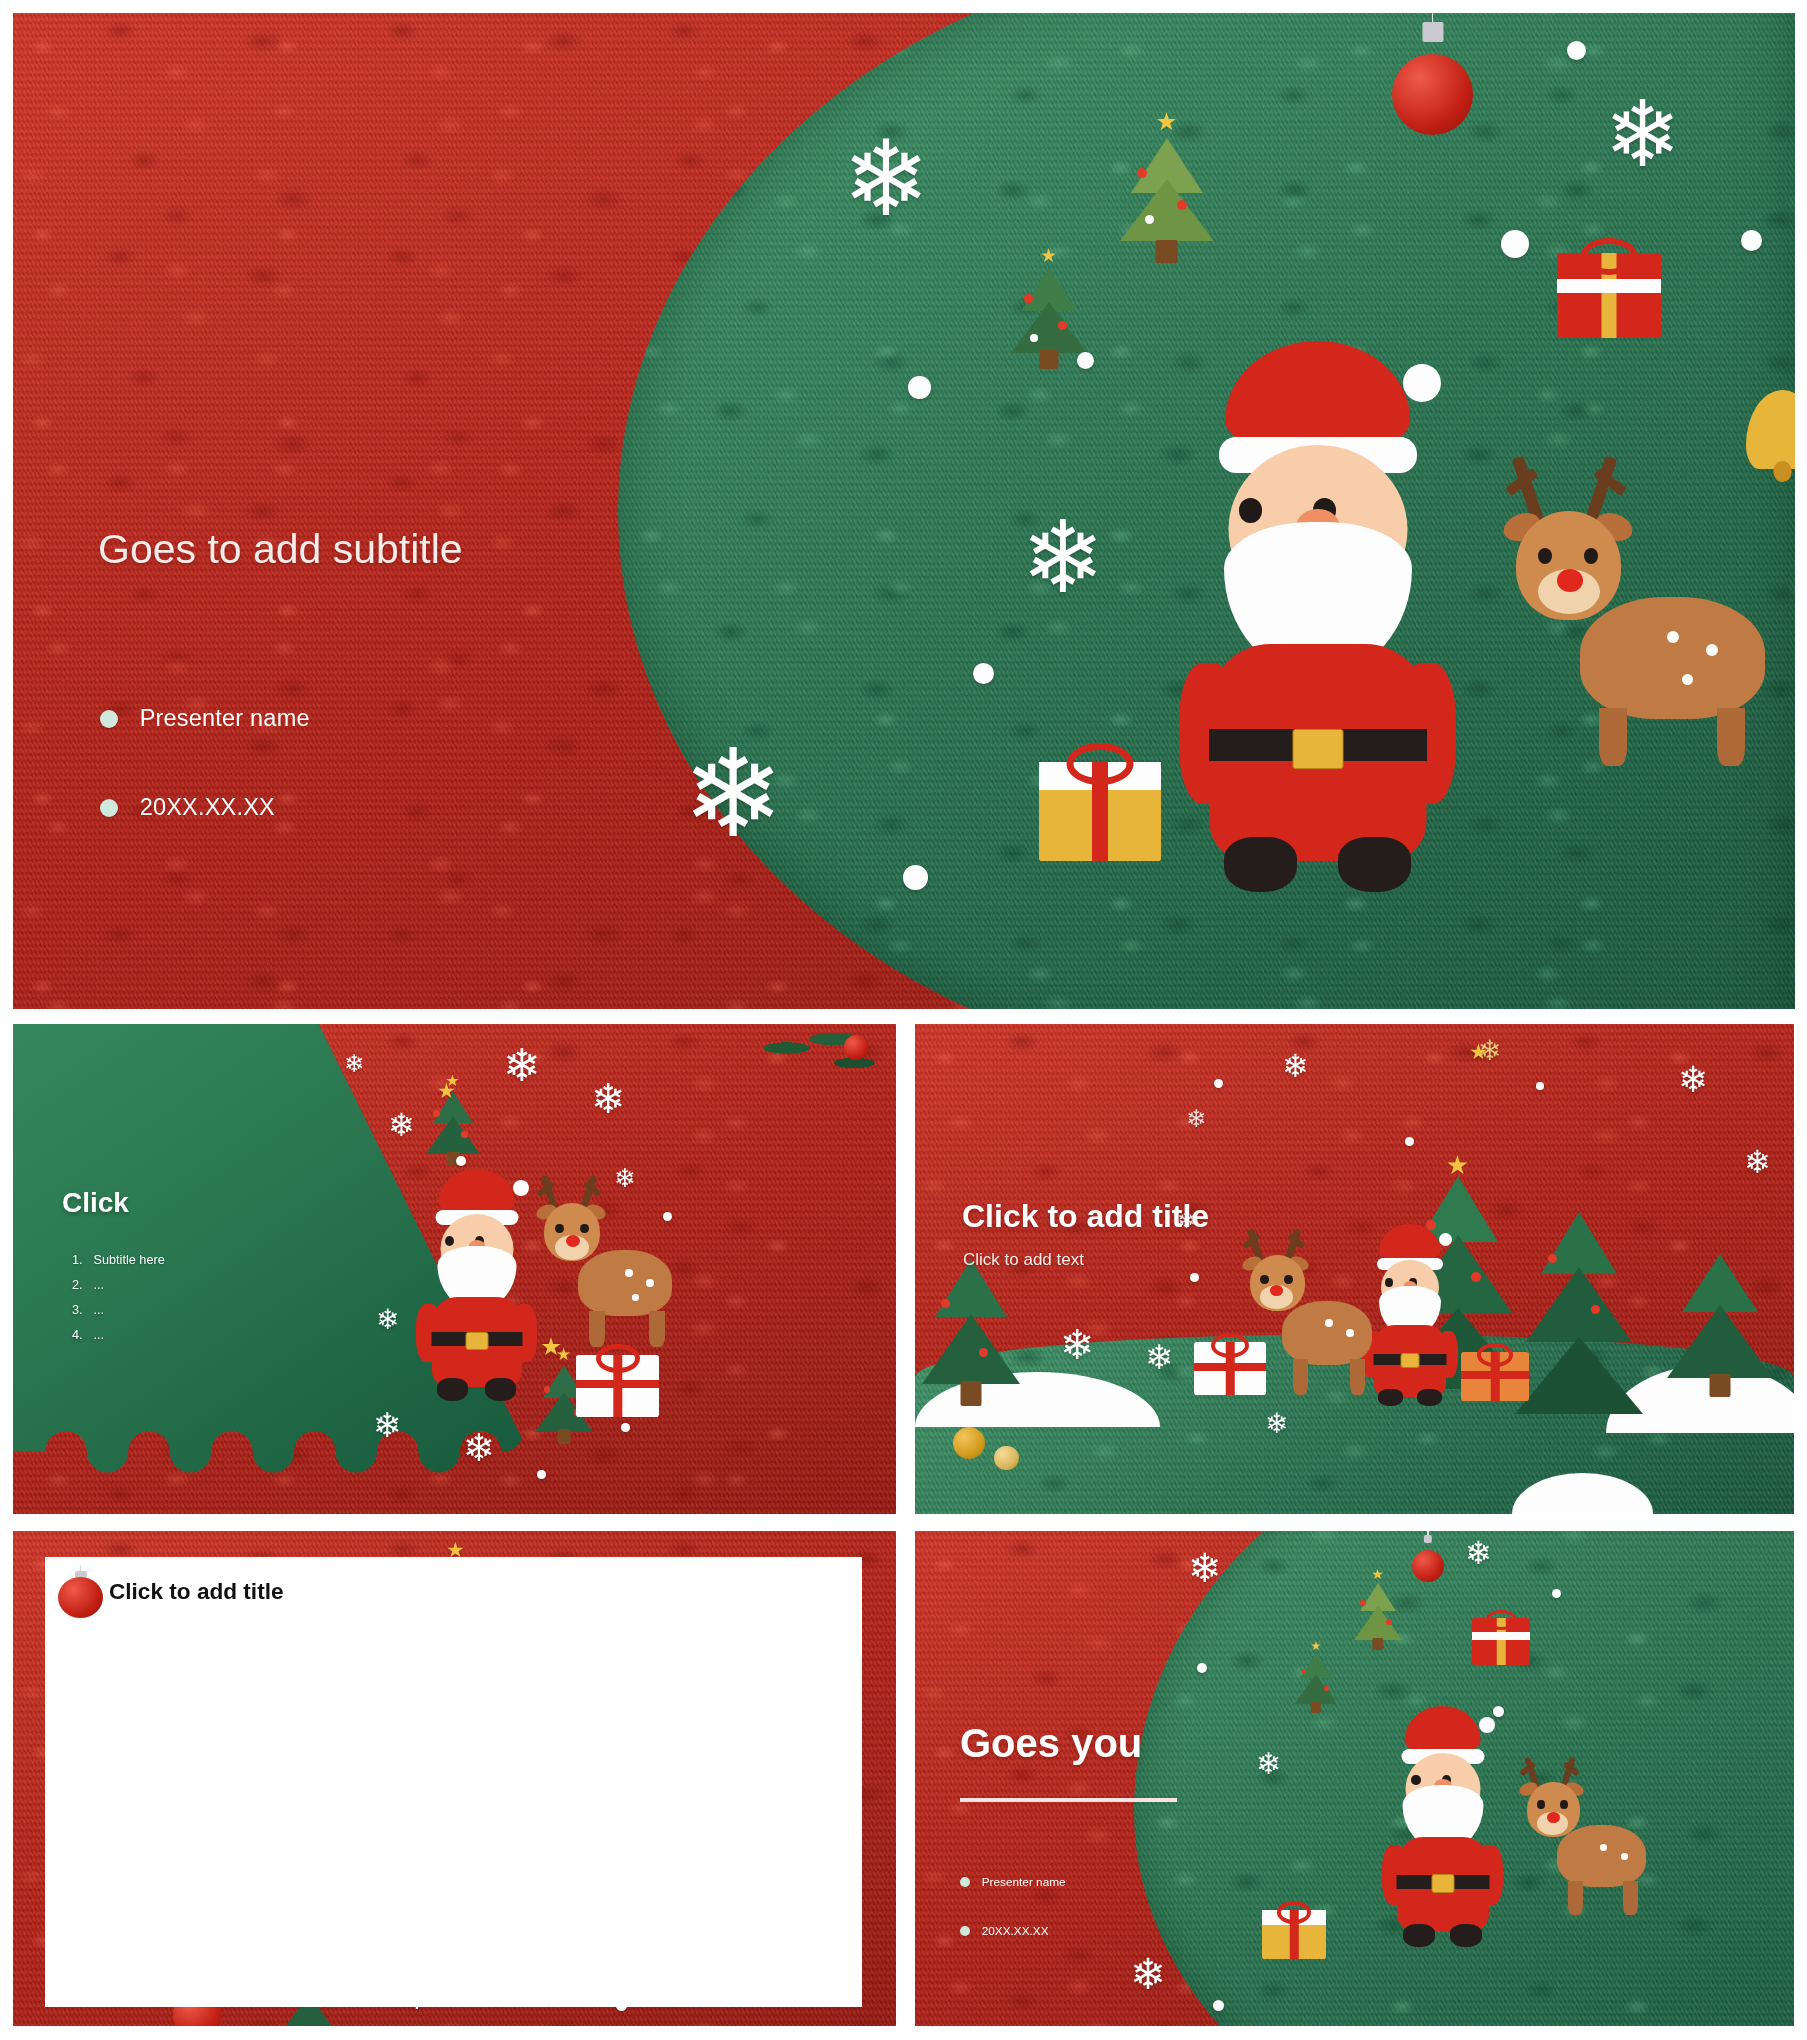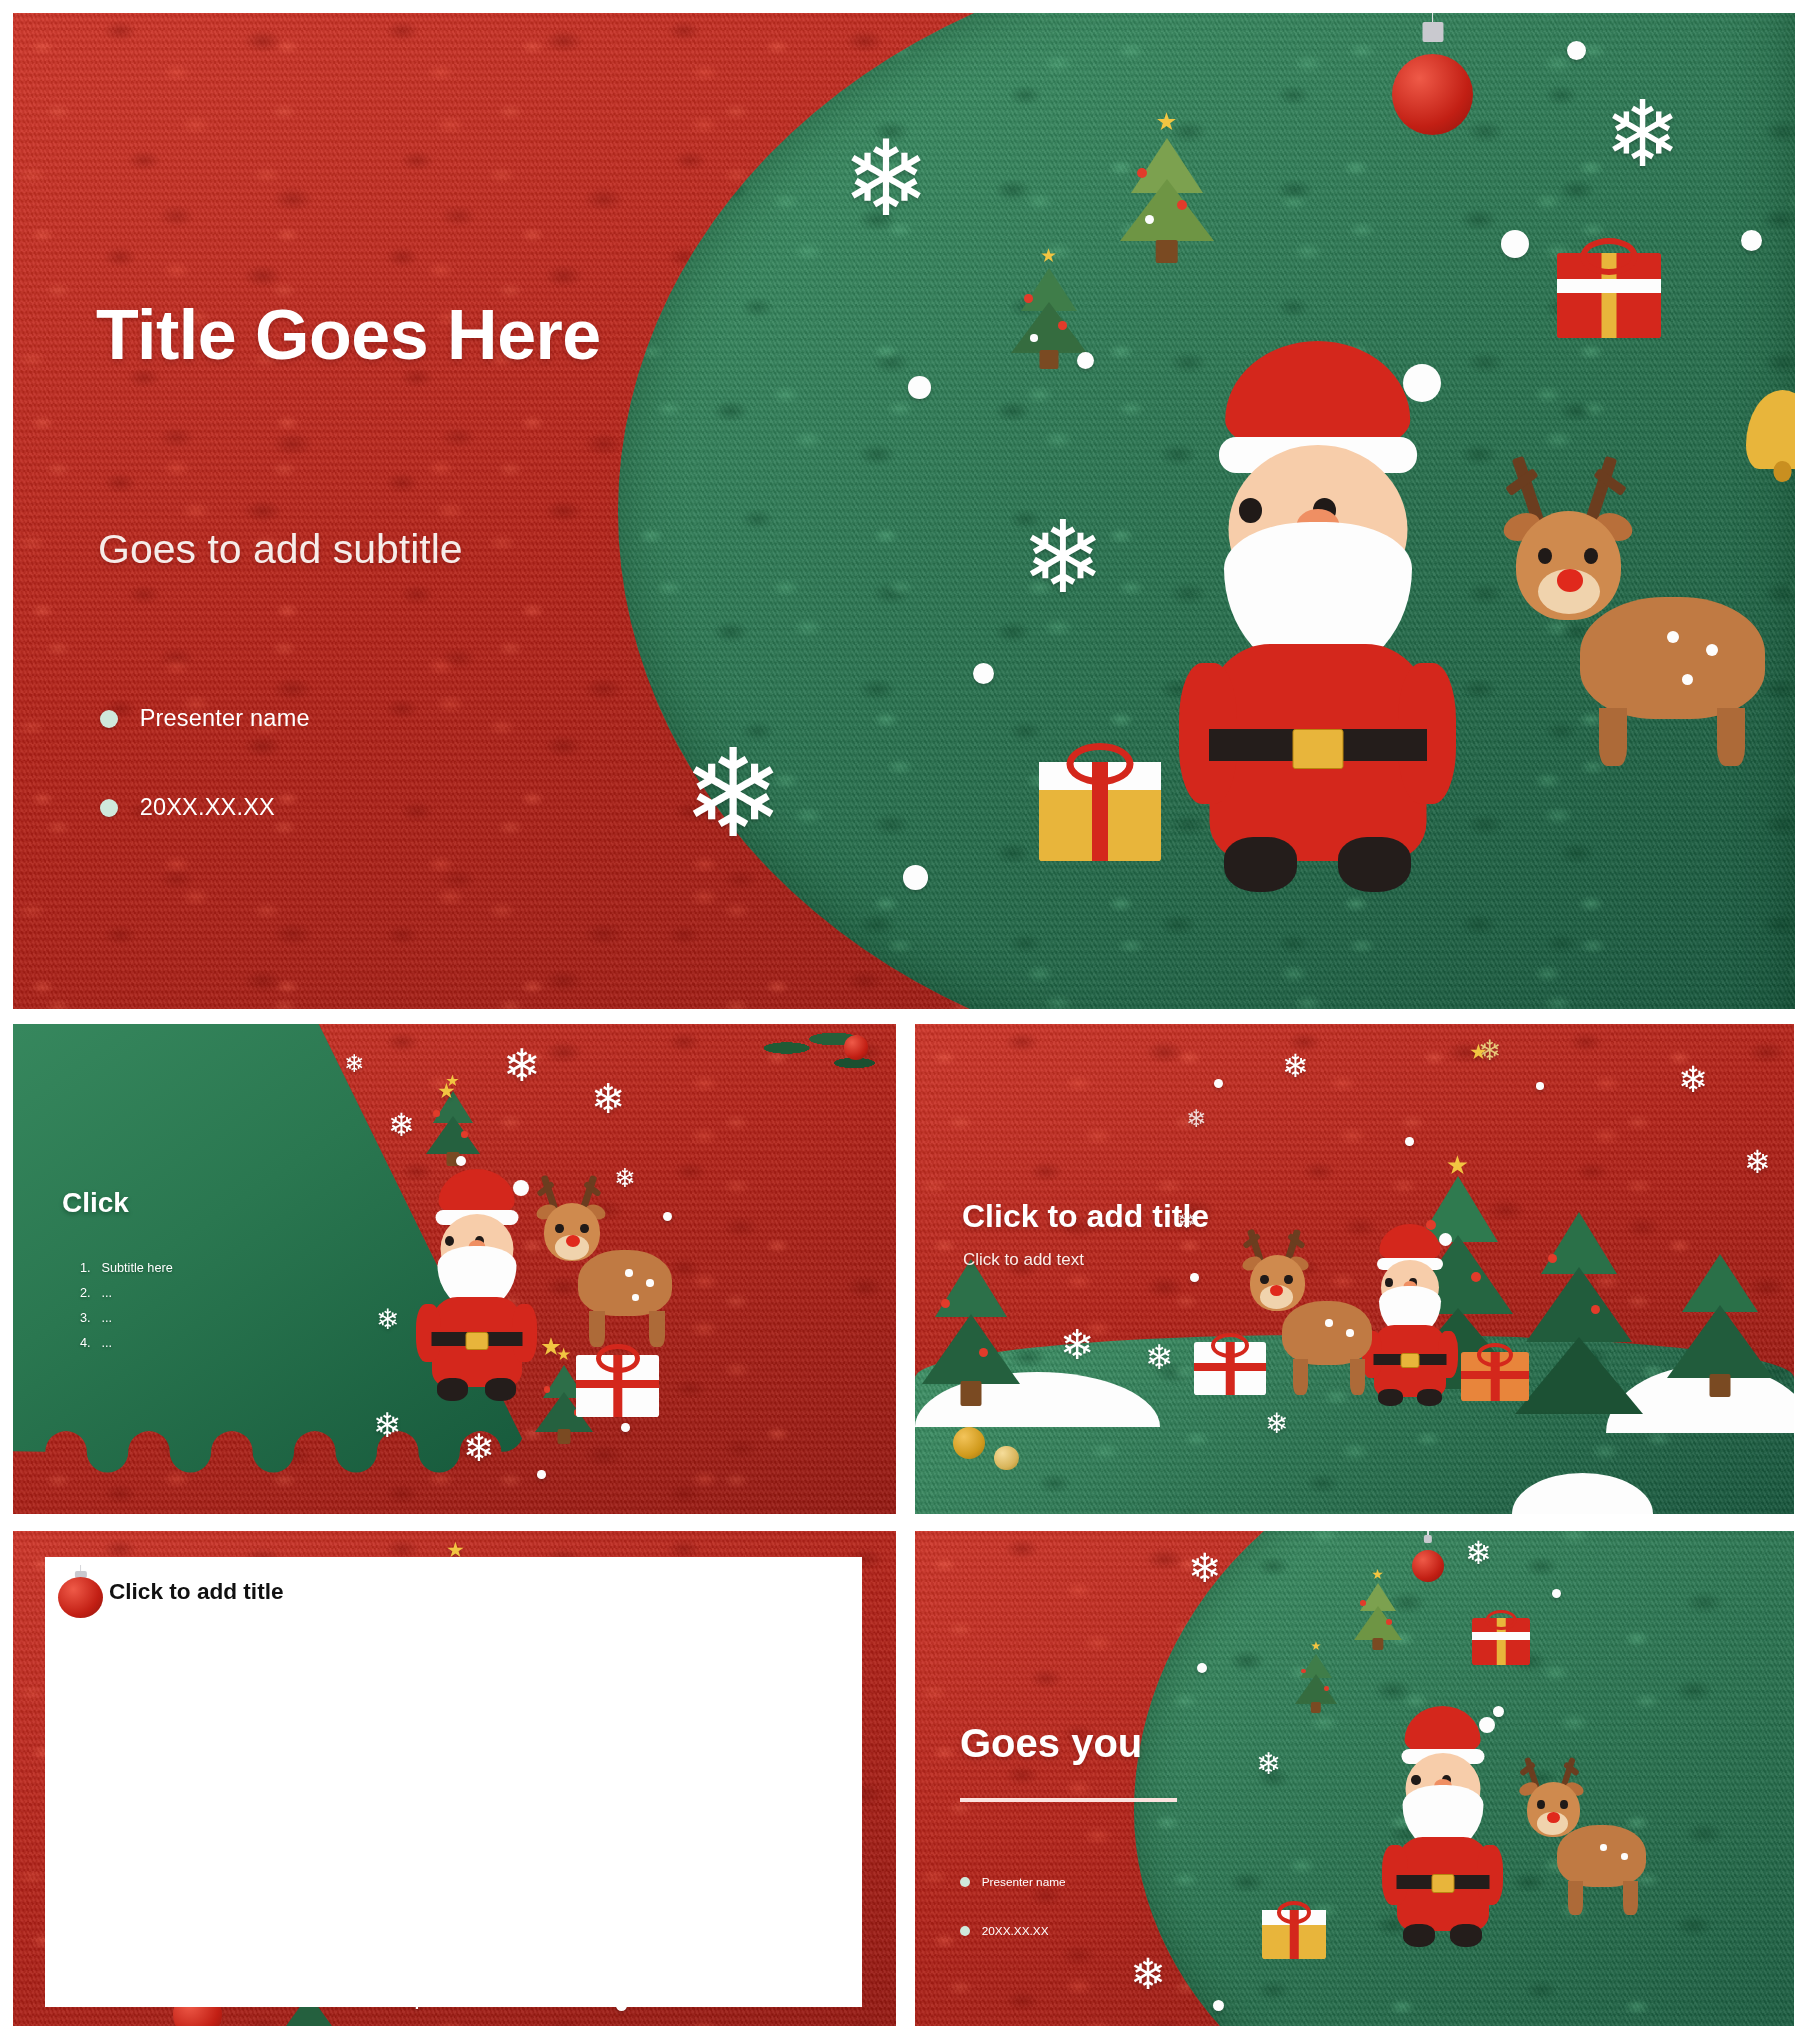--- a/index.html
+++ b/index.html
@@ -93,21 +93,21 @@
   
   #slide-agenda{left:13px;top:1024px;width:883px;height:490px;}
   #slide-agenda .tree{
     position:absolute;left:-141px;top:-28px;width:716px;height:565px;
   }
   #slide-agenda .atitle{
     position:absolute;left:49px;top:163px;font-size:28px;font-weight:bold;color:#fff;
     text-shadow:0 1.9px 4.7px rgba(0,40,20,.4);z-index:5;
   }
   #slide-agenda ol{
-    position:absolute;left:45px;top:230px;margin:8px;padding:0 0 0 28px;z-index:5;
+    position:absolute;left:45px;top:230px;margin:0;padding:0 0 0 28px;z-index:5;
     list-style:decimal;
   }
   #slide-agenda ol li{
     color:#ffffff;font-size:12.7px;line-height:1.0;margin-bottom:12.2px;
     padding-left:7.5px;text-shadow:0 0.9px 2.8px rgba(0,40,20,.45);
   }
 
   #slide-text{left:915px;top:1024px;width:879px;height:490px;}
   #slide-text .stage{
     position:absolute;left:0;bottom:0;width:100%;height:179px;
@@ -321,21 +321,20 @@
     <div class="snow" style="left:1591px;top:75px;font-size:92px;">❄</div>
     <div class="dotw" style="left:895px;top:363px;width:22.6px;height:22.6px;"></div>
     <div class="dotw" style="left:960px;top:650px;width:21px;height:21px;"></div>
     <div class="dotw" style="left:890px;top:852px;width:24.5px;height:24.5px;"></div>
     <div class="dotw" style="left:1488px;top:217px;width:28px;height:28px;"></div>
     <div class="dotw" style="left:1728px;top:217px;width:21px;height:21px;"></div>
     <div class="dotw" style="left:1554px;top:28px;width:19px;height:19px;"></div>
     <div class="dotw" style="left:1064px;top:339px;width:17px;height:17px;"></div>
 
     <div class="title">
-      <div>Title Goes Here</div>
     </div>
     <div class="subtitle">Goes to add subtitle</div>
 
     <div class="meta">
       <div class="row">
         <span class="dot"></span>
         <span class="txt">Presenter name</span>
       </div>
       <div class="row">
         <span class="dot"></span>

